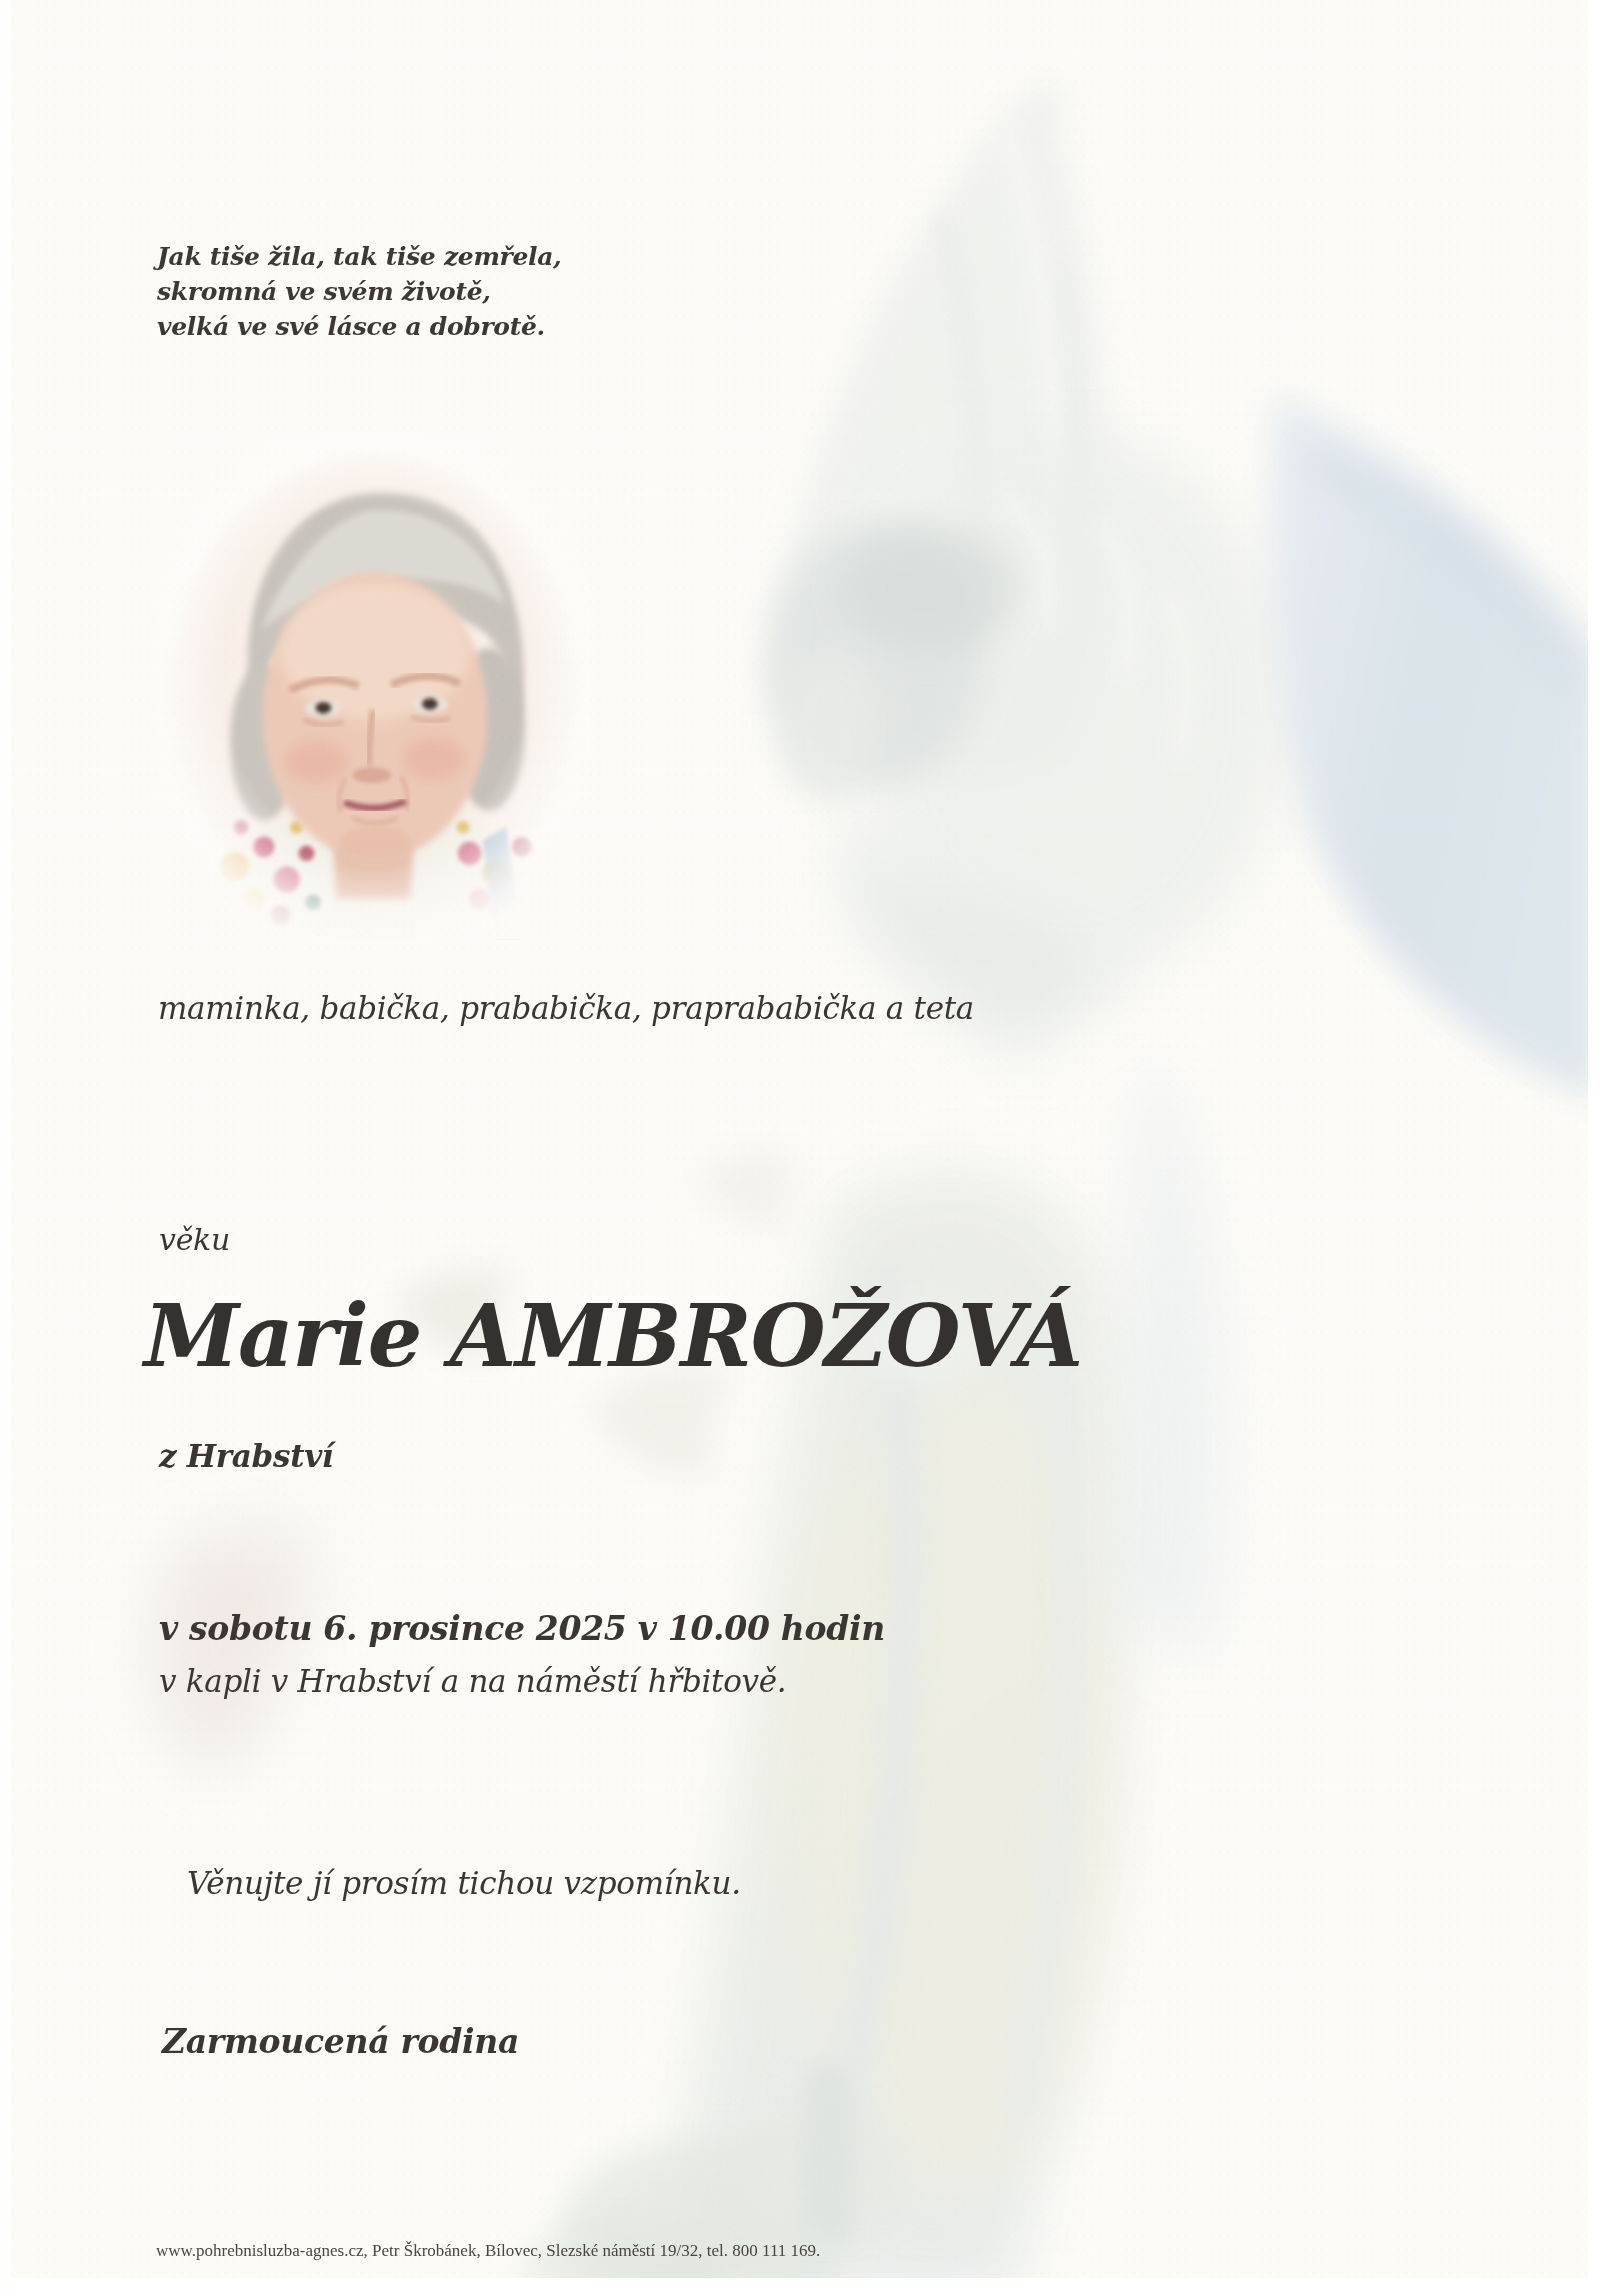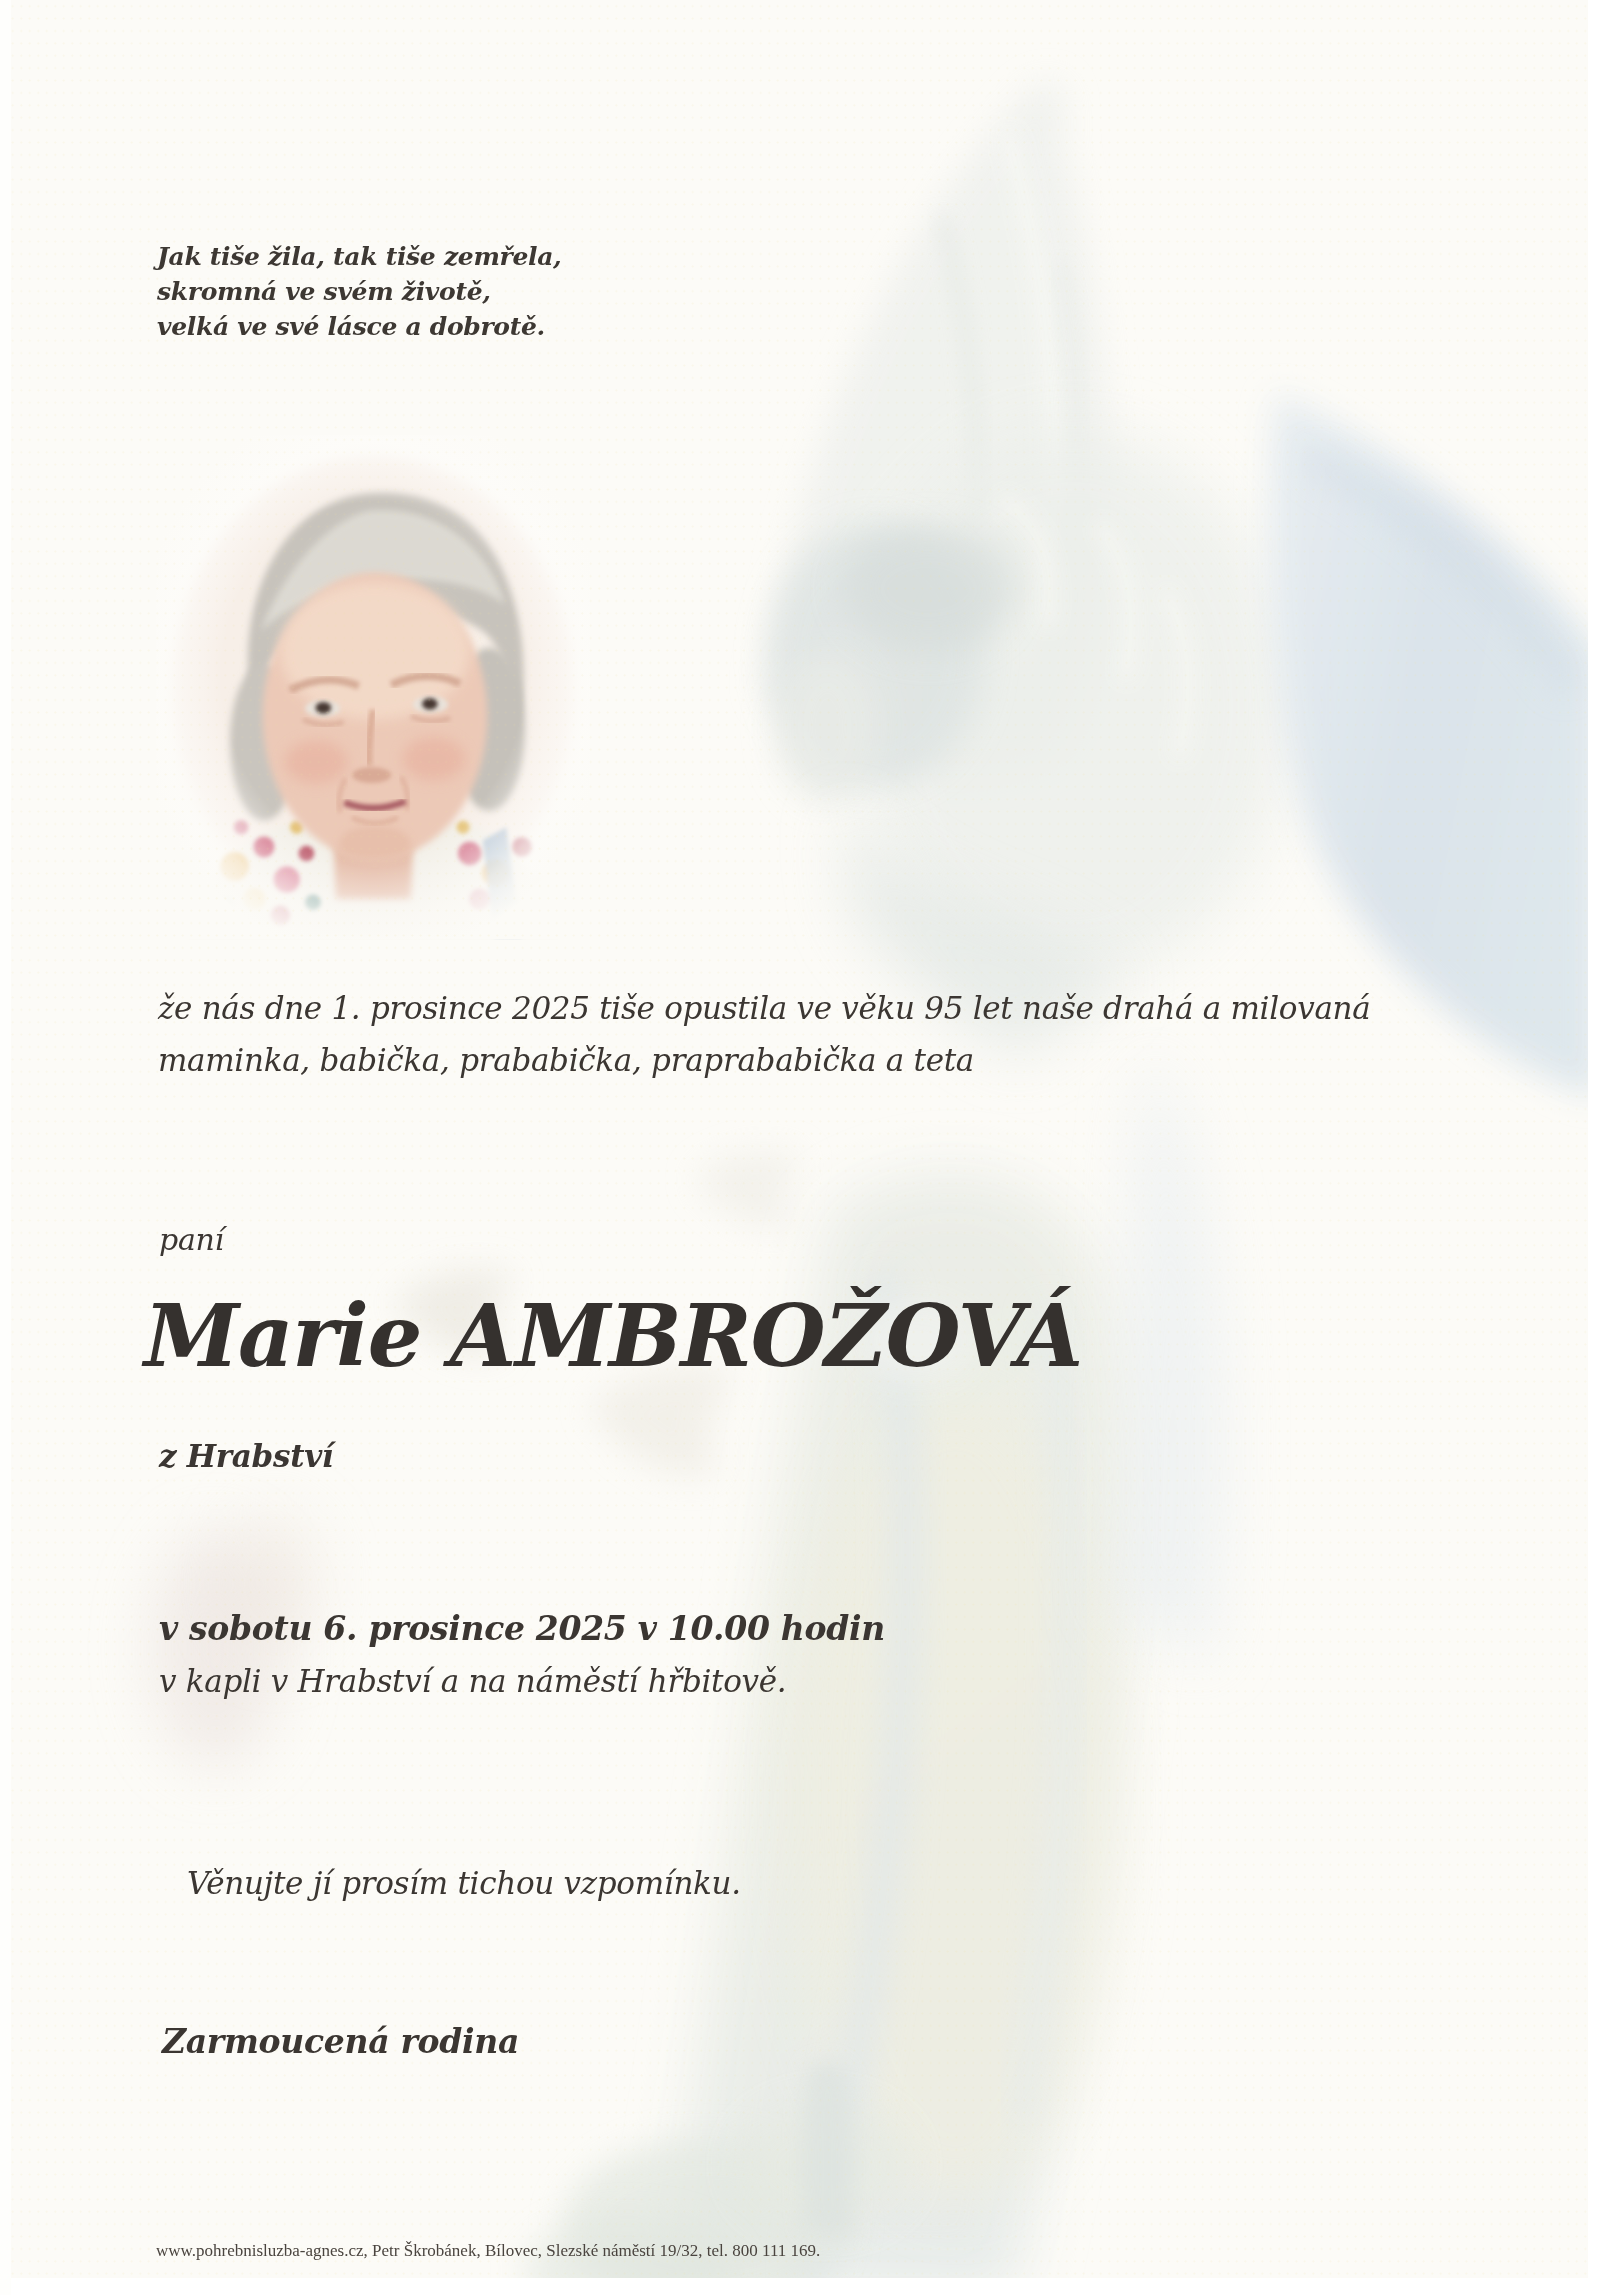--- a/index.html
+++ b/index.html
@@ -193,25 +193,24 @@
   <rect x="0" y="0" width="664" height="772" fill="url(#photoFade)"></rect>
 </svg>
 
 <div class="txt epitaph">
   <div>Jak tiše žila, tak tiše zemřela,</div>
   <div>skromná ve svém životě,</div>
   <div>velká ve své lásce a dobrotě.</div>
 </div>
 
 <div class="txt announcement">
-  <div>že nás dne 1. prosince 2025 tiše opustila ve věku 95 let naše drahá a milovaná</div>
   <div>maminka, babička, prababička, praprababička a teta</div>
 </div>
 
-<div class="txt honorific">paní</div>
+<div class="txt honorific">věku</div>
 
 <div class="txt deceased-name">Marie AMBROŽOVÁ</div>
 
 <div class="txt residence">z Hrabství</div>
 
 <div class="txt farewell">
   <div class="bold-line">v sobotu 6. prosince 2025 v 10.00 hodin</div>
   <div>v kapli v Hrabství a na náměstí hřbitově.</div>
 </div>
 

